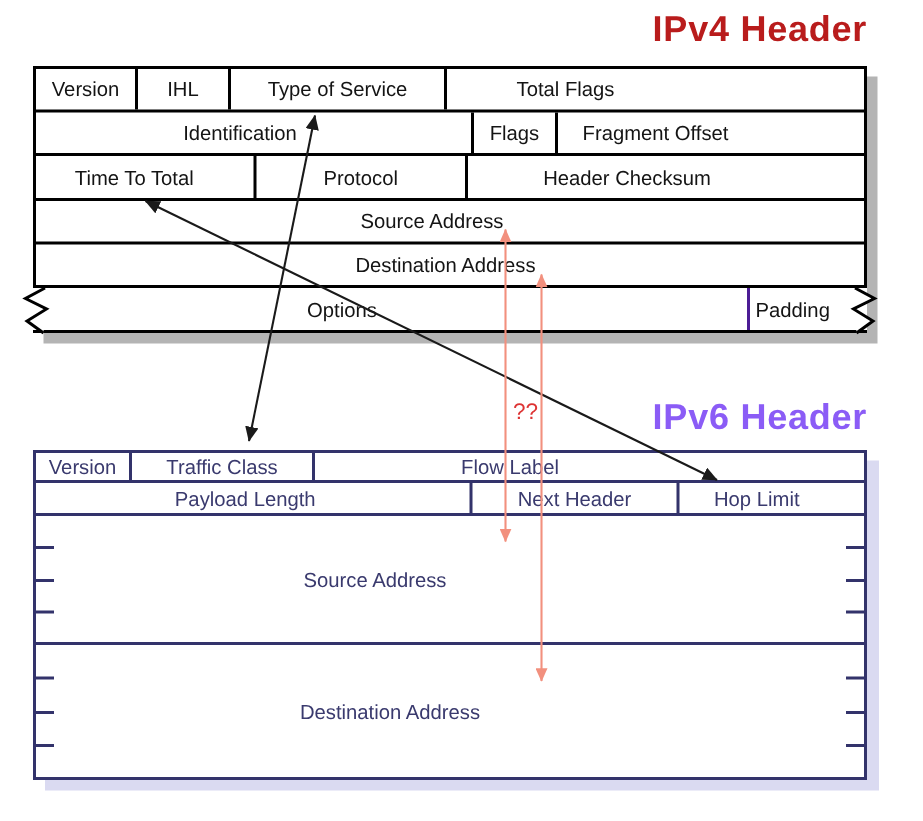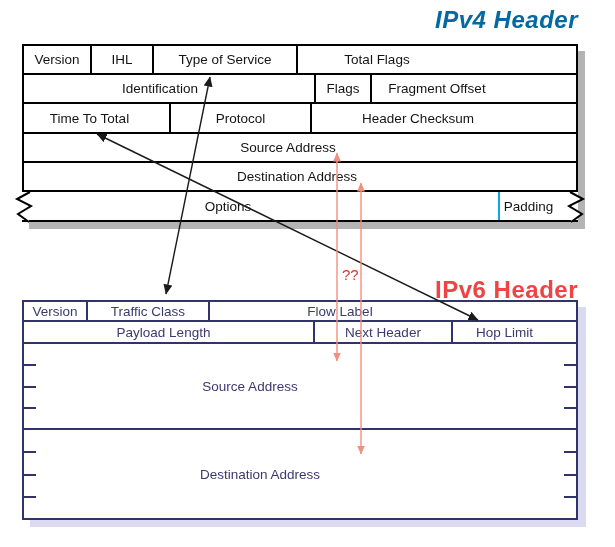--- a/index.html
+++ b/index.html
@@ -1,22 +1,22 @@
 <!DOCTYPE html>
 <html><head>
 <meta charset="utf-8">
 <style>
   html,body { margin:0; padding:0; background:#fff; }
   .canvas {
     position:relative; width:615px; height:547px; overflow:hidden;
     font-family:"Liberation Sans", sans-serif; background:#ffffff;
   }
   .title { position:absolute; right:37px; font-size:24px; font-weight:bold; letter-spacing:0.5px; white-space:nowrap; }
-  .ipv4-title { top:6px; color:#0369a1;font-style:italic; }
-  .ipv6-title { top:276px; color:#ef4444; }
+  .ipv4-title { top:6px; color:#b91c1c; }
+  .ipv6-title { top:265px; color:#8b5cf6; }
 
   
   .ipv4-table {
     position:absolute; left:22px; top:44px; width:556px; height:178px;
     box-shadow:7px 7px 0 #b4b4b4;
   }
   .ipv4-main {
     position:absolute; left:0; top:0; right:0; height:148px;
     border:2px solid #000; box-sizing:border-box; background:#fff;
     display:flex; flex-direction:column;
@@ -26,21 +26,21 @@
   .cell4 {
     display:flex; align-items:center; justify-content:center;
     font-size:13.5px; color:#141414; border-right:2px solid #000;
     box-sizing:content-box; white-space:nowrap;
   }
   .cell4:last-child { border-right:none; flex:1; }
   .opt-row {
     position:absolute; left:0; bottom:0; right:0; height:30px;
     border-bottom:2px solid #000; box-sizing:border-box; background:#fff; display:flex;
   }
-  .opt-row .cell4 { border-right:2px solid #0ea5e9; }
+  .opt-row .cell4 { border-right:2px solid #4c1d95; }
   .opt-row .cell4:last-child { border-right:none; }
 
   
   .ipv6-table {
     position:absolute; left:22px; top:300px; width:556px; height:220px;
     border:2px solid #33336b; box-sizing:border-box; background:#fff;
     box-shadow:8px 7px 0 #dadaf1; display:flex; flex-direction:column;
   }
   .row6 { display:flex; border-bottom:2px solid #33336b; }
   .row6.r1 { height:18px; }

